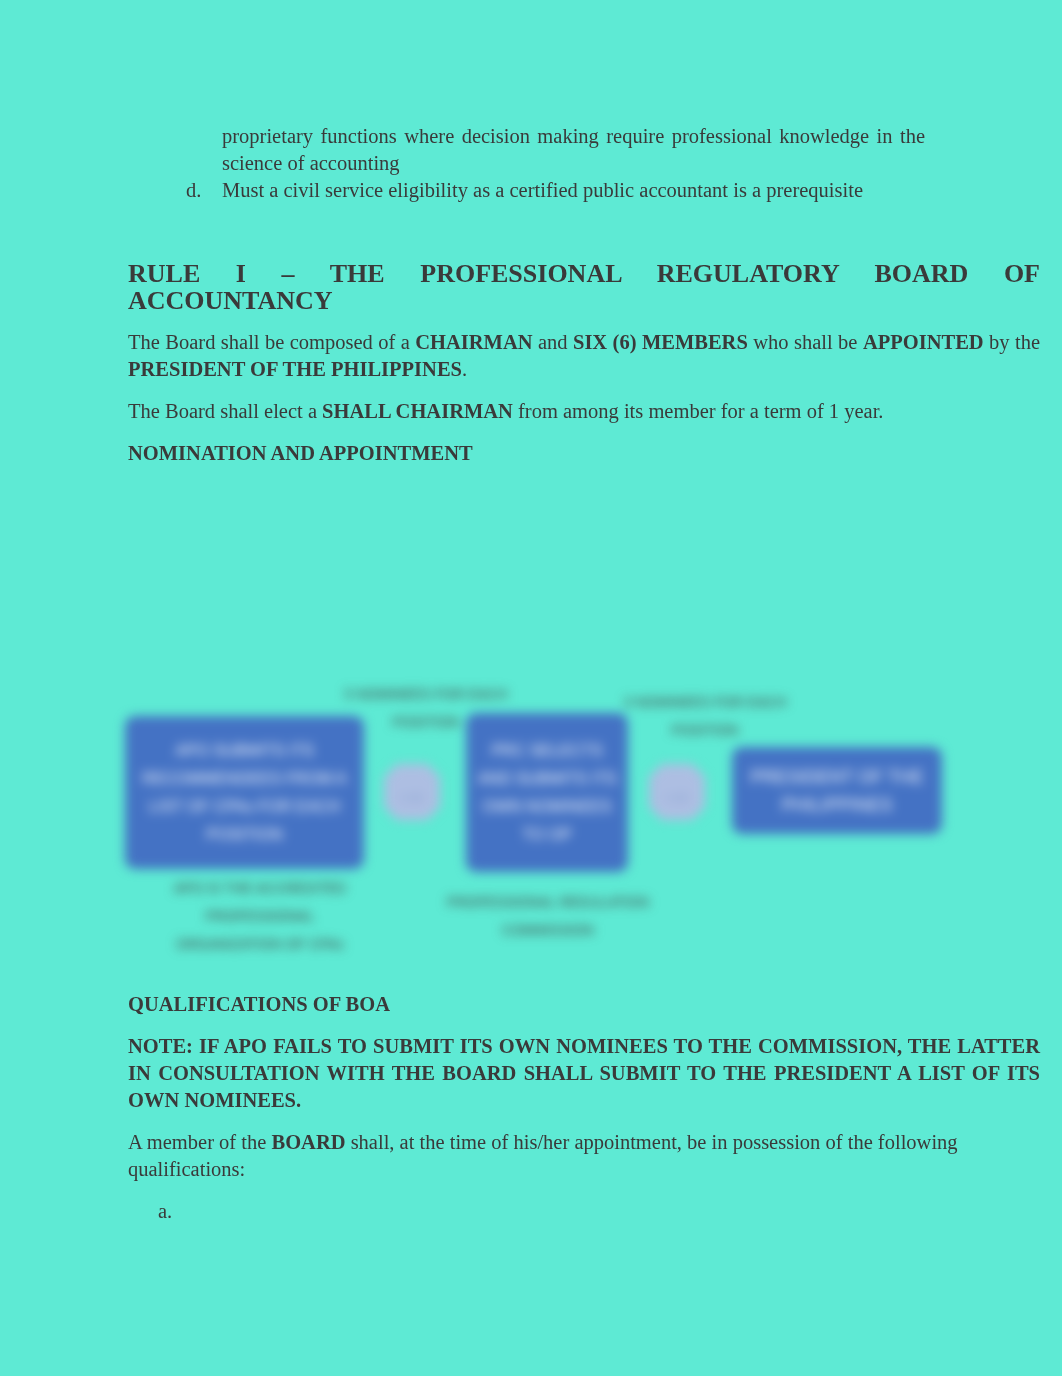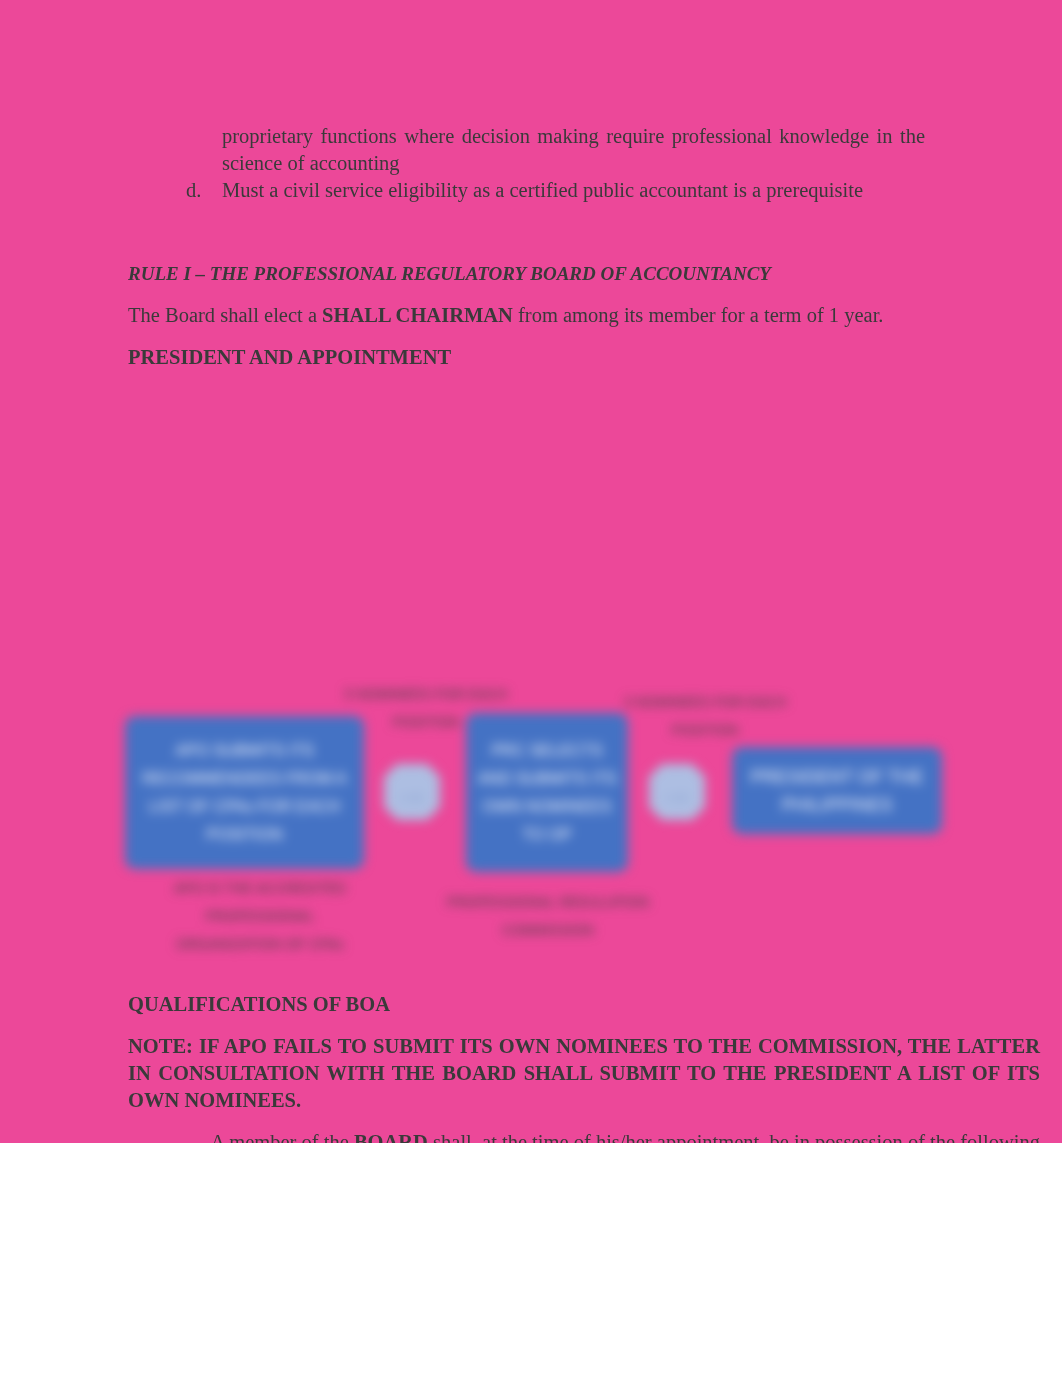--- a/index.html
+++ b/index.html
@@ -1,34 +1,34 @@
 <!DOCTYPE html>
 <html><head>
 <meta charset="utf-8">
 <title>RA 9298 IRR - Rule I: The Professional Regulatory Board of Accountancy</title>
 <style>
   html,body{margin:0;padding:0;background:#ffffff;}
   body{width:1062px;height:1376px;overflow:hidden;font-family:"Liberation Serif",serif;}
-  #page{position:relative;width:1062px;height:1143px;background:#ec4899;overflow:hidden;}
+  #page{position:relative;width:1062px;height:1376px;background:#5eead4;overflow:hidden;}
   #blurwrap{position:absolute;left:0;top:0;width:1062px;height:1376px;}
   #flow,#flow2{filter:blur(0px);}
   #diagram{filter:blur(5.2px);}
 
   #flow{position:absolute;left:128px;top:123px;width:912px;}
   p{margin:0 0 15px 0;font-size:20.5px;line-height:27px;color:#3a3a3a;text-align:justify;}
   p.last{margin-bottom:0;}
   p.tight{margin-bottom:0;}
   b{font-weight:bold;}
   .li{position:relative;padding-left:94px;width:703px;text-align:justify;}
   .li .mk{position:absolute;left:58px;top:0;}
   .li2{position:relative;padding-left:66px;text-align:left;}
   .li2 .mk{position:absolute;left:30px;top:0;}
   .spacer{height:41px;}
-  p.hdr-rule{font-size:19px;font-style:italic;}
-  p.ljust{text-align:right;text-decoration:underline;}
+  p.hdr-rule{font-size:26px;}
+  p.ljust{text-align:left;}
 
   
   #diagram{position:absolute;left:0;top:0;width:1062px;height:1376px;
            font-family:"Liberation Sans",sans-serif;}
   .dbox{position:absolute;background:#4472c4;border-radius:10px;color:#eef2fb;
         display:flex;align-items:center;justify-content:center;text-align:center;
         font-size:16px;line-height:28px;padding:3px 10px;box-sizing:border-box;}
   .dcap{position:absolute;color:#3f3f3f;font-size:15px;line-height:28px;text-align:center;}
   .alab{position:absolute;color:#3f3f3f;font-size:15px;line-height:28px;text-align:center;}
   .arw{position:absolute;}
@@ -42,22 +42,23 @@
   <div id="flow">
     <p class="li tight">
       <span>proprietary functions where decision making require professional knowledge in the science of accounting</span>
     </p>
     <p class="li">
       <span class="mk">d.</span>
       <span>Must a civil service eligibility as a certified public accountant is a prerequisite</span>
     </p>
     <div class="spacer"></div>
     <p class="hdr-rule"><b>RULE I – THE PROFESSIONAL REGULATORY BOARD OF ACCOUNTANCY</b></p>
+    <p>The Board shall be composed of a <b>CHAIRMAN</b> and <b>SIX (6) MEMBERS</b> who shall be <b>APPOINTED</b> by the <b>PRESIDENT OF THE PHILIPPINES</b>.</p>
     <p>The Board shall elect a <b>SHALL CHAIRMAN</b> from among its member for a term of 1 year.</p>
-    <p><b>PRESIDENT AND APPOINTMENT</b></p>
+    <p><b>NOMINATION AND APPOINTMENT</b></p>
   </div>
 
   <div id="flow2" style="position:absolute;left:128px;top:991px;width:912px;">
     <p><b>QUALIFICATIONS OF BOA</b></p>
 
     <p><b>NOTE: IF APO FAILS TO SUBMIT ITS OWN NOMINEES TO THE COMMISSION, THE LATTER IN CONSULTATION WITH THE BOARD SHALL SUBMIT TO THE PRESIDENT A LIST OF ITS OWN NOMINEES.</b></p>
     <p class="ljust">A member of the <b>BOARD</b> shall, at the time of his/her appointment, be in possession of the following qualifications:</p>
     <p class="li2 last">
       <span class="mk">a.</span>
     </p>

